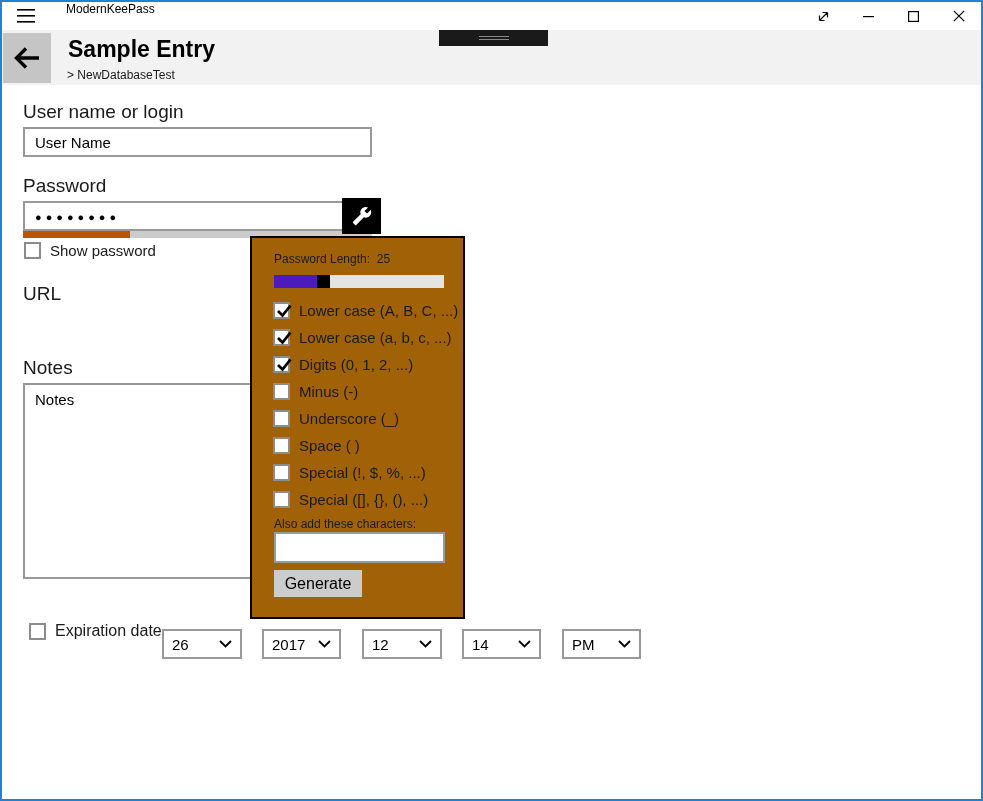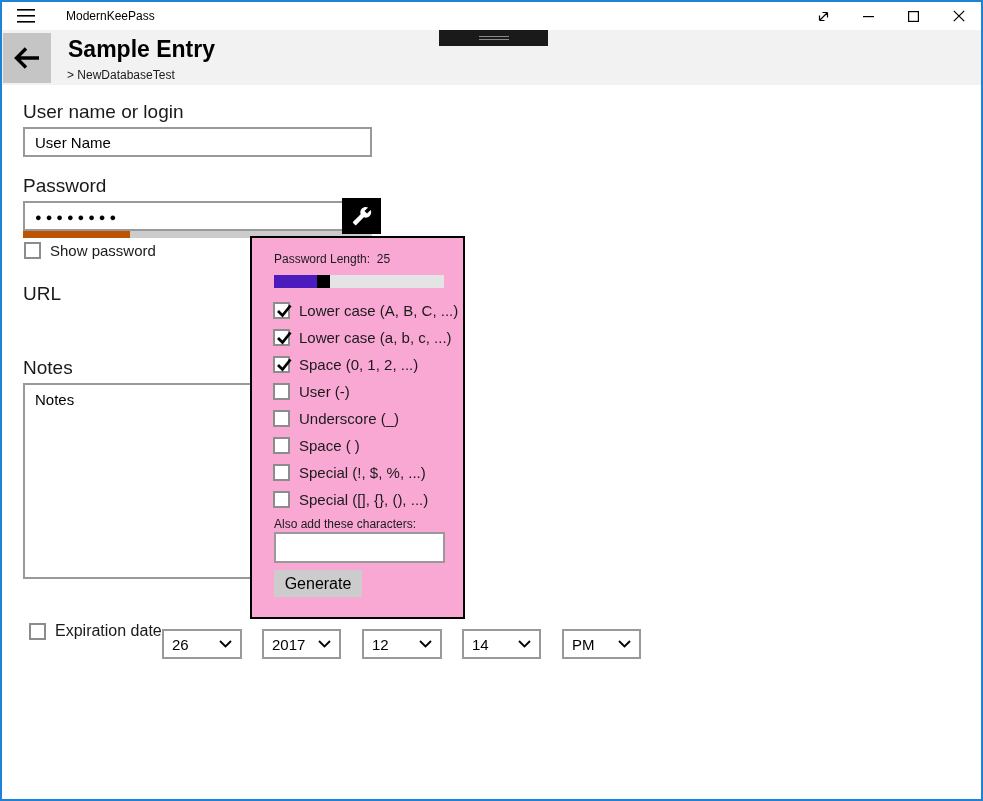--- a/index.html
+++ b/index.html
@@ -2,21 +2,21 @@
 <html><head>
 <meta charset="utf-8">
 <style>
   html,body{margin:0;padding:0;background:#fff;}
   *{box-sizing:border-box;font-family:"Liberation Sans",sans-serif;}
   .window{
     position:relative;width:983px;height:801px;background:#ffffff;
     border:2px solid #1e83d6;overflow:hidden;
   }
   
-  .titlebar{position:absolute;left:0;top:0;width:979px;height:28px;background:#ffffff;display:flex;align-items:center;}
+  .titlebar{position:absolute;left:0;top:0;width:979px;height:28px;background:#ffffff;display:flex;align-items:flex-start;}
   .hamburger{width:48px;height:28px;display:flex;align-items:center;justify-content:center;background:transparent;border:none;cursor:pointer;}
   .win-title{font-size:12px;color:#000;margin-left:16px;}
   .win-controls{margin-left:auto;display:flex;height:28px;}
   .win-btn{width:45px;height:28px;display:flex;align-items:center;justify-content:center;background:transparent;border:none;cursor:pointer;}
   
   .header{position:absolute;left:0;top:28px;width:979px;height:55px;background:#f2f2f2;}
   .back-btn{position:absolute;left:1px;top:3px;width:48px;height:50px;background:#c5c5c5;border:none;display:flex;align-items:center;justify-content:center;cursor:pointer;}
   .page-title{position:absolute;left:66px;top:6px;font-size:23px;font-weight:600;color:#000;}
   .breadcrumb{position:absolute;left:65px;top:38px;font-size:12px;color:#1a1a1a;}
   
@@ -32,21 +32,21 @@
   .cb{display:inline-block;width:17px;height:17px;border:2px solid #8c8c8c;background:#fff;position:relative;flex:none;}
   .cb svg{display:none;position:absolute;left:-1px;top:-3px;}
   .cb.checked svg{display:block;}
   .cb-row{position:absolute;display:flex;align-items:center;cursor:pointer;}
   .cb-row .lbl{margin-left:9px;font-size:15px;color:#1a1a1a;}
   textarea.txt{resize:none;padding-top:6px;}
   
   .sel{position:absolute;top:627px;height:30px;border:2px solid #999;background:#fff;display:flex;align-items:center;padding:0 8px;font-size:15px;color:#000;cursor:pointer;}
   .sel .chev{margin-left:auto;}
   
-  .flyout{position:absolute;left:248px;top:234px;width:215px;height:383px;background:#f9a8d4;border:2px solid #000;z-index:10;}
+  .flyout{position:absolute;left:248px;top:234px;width:215px;height:383px;background:#a16207;border:2px solid #000;z-index:10;}
   .fly-small{position:absolute;font-size:12px;color:#1a1a1a;}
   .slider{position:absolute;left:22px;top:37px;width:170px;height:13px;background:#e4e4e4;cursor:pointer;}
   .slider .fill{position:absolute;left:0;top:0;height:13px;width:43px;background:#4b1bbd;}
   .slider .thumb{position:absolute;left:43px;top:0;width:13px;height:13px;background:#000;}
   .fly-cb-row{left:21px;}
   .fly-input{left:22px;top:294px;width:171px;height:31px;}
   .generate-btn{position:absolute;left:22px;top:332px;width:88px;height:27px;background:#cccccc;border:none;font-size:16px;color:#000;cursor:pointer;}
 </style>
 </head>
 <body>
@@ -190,25 +190,25 @@
           </svg>
         </span>
       <span class="lbl">Lower case (a, b, c, ...)</span>
     </div>
     <div class="cb-row fly-cb-row" style="top:118px;">
       <span class="cb checked">
           <svg width="20" height="20" viewBox="0 0 20 20">
             <path d="M4 10 L8.5 14.5 L16.5 4.5" stroke="#000" stroke-width="2.8" fill="none"></path>
           </svg>
         </span>
-      <span class="lbl">Space (0, 1, 2, ...)</span>
+      <span class="lbl">Digits (0, 1, 2, ...)</span>
     </div>
     <div class="cb-row fly-cb-row" style="top:145px;">
       <span class="cb"></span>
-      <span class="lbl">User (-)</span>
+      <span class="lbl">Minus (-)</span>
     </div>
     <div class="cb-row fly-cb-row" style="top:172px;">
       <span class="cb"></span>
       <span class="lbl">Underscore (_)</span>
     </div>
     <div class="cb-row fly-cb-row" style="top:199px;">
       <span class="cb"></span>
       <span class="lbl">Space ( )</span>
     </div>
     <div class="cb-row fly-cb-row" style="top:226px;">

